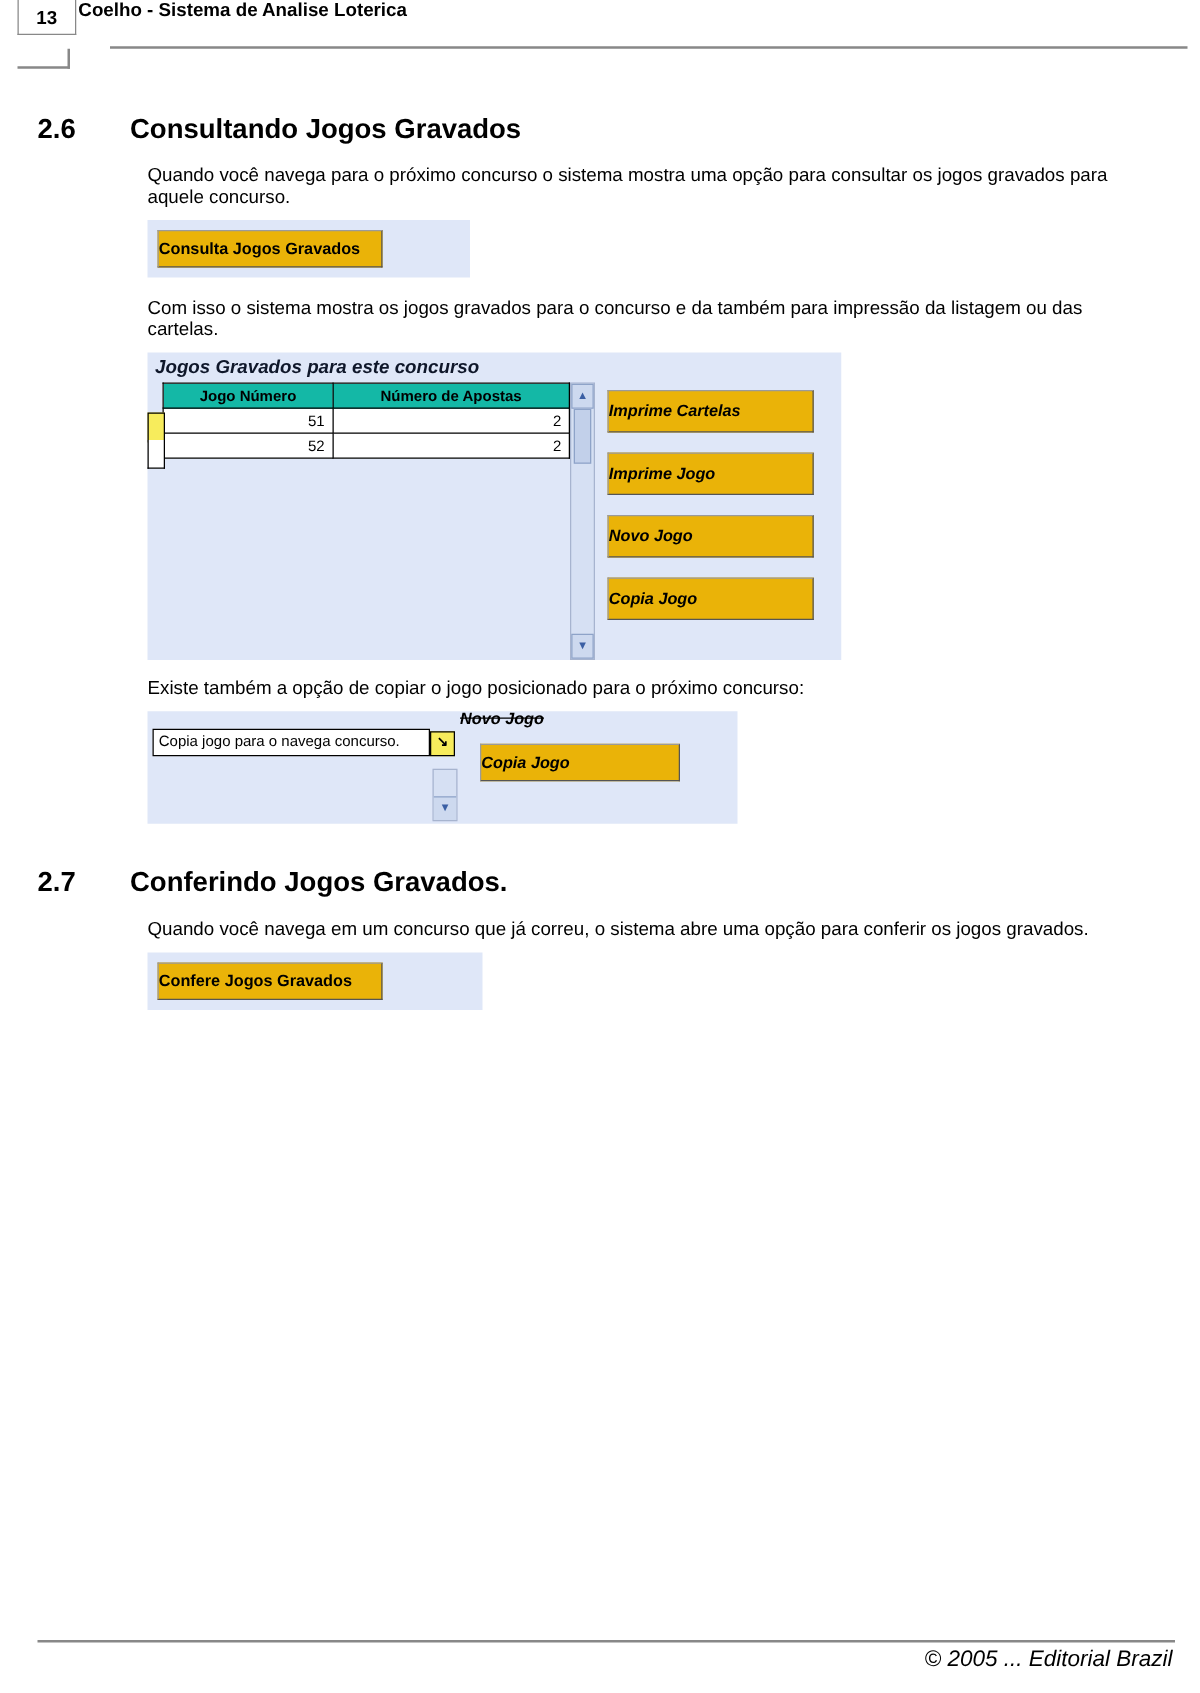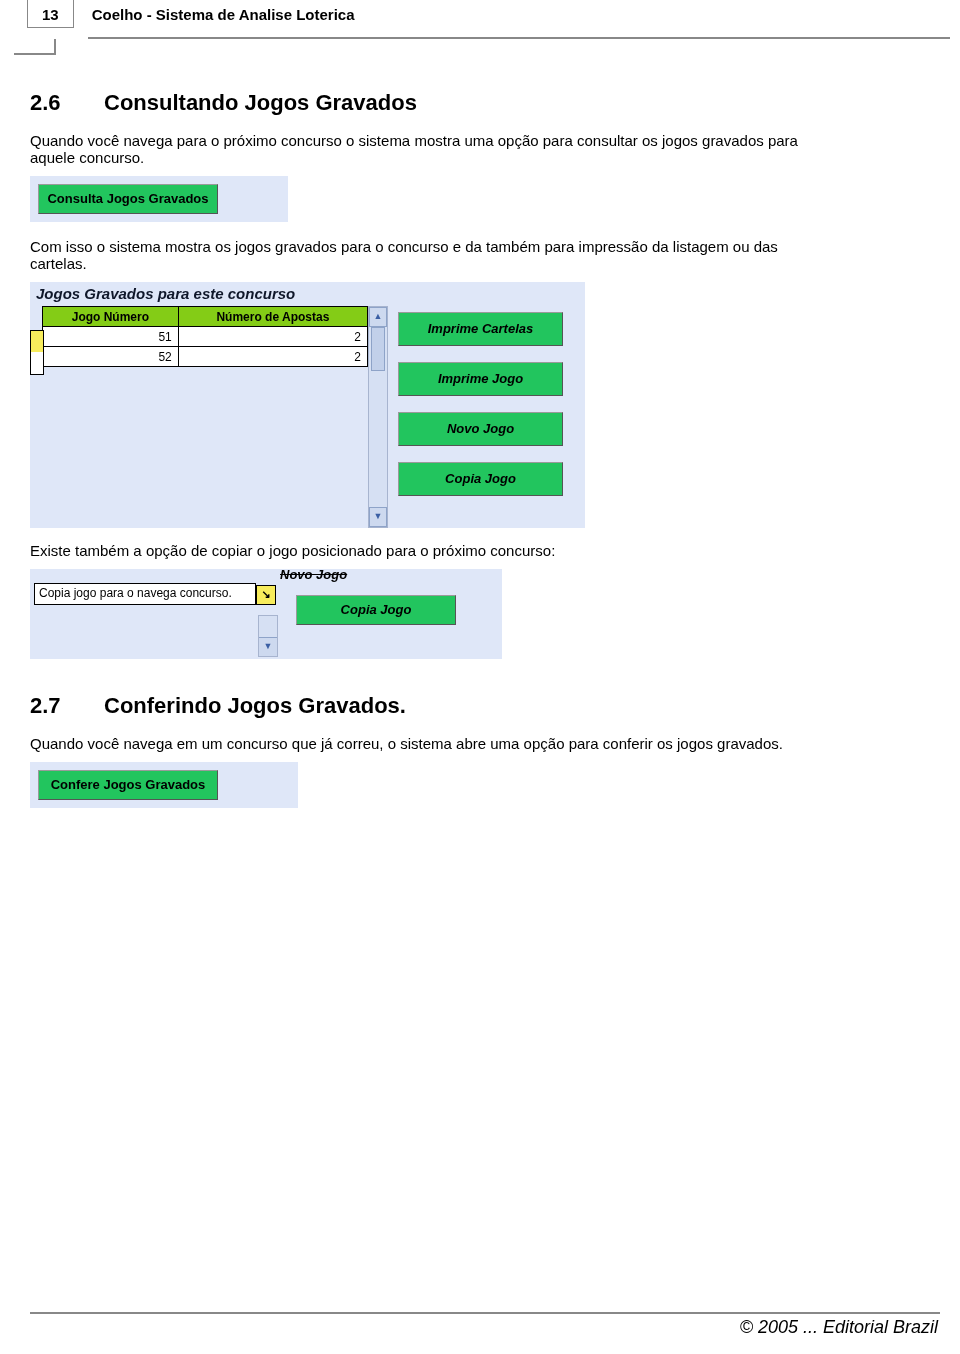--- a/index.html
+++ b/index.html
@@ -8,24 +8,22 @@
     height: 1354px;
     font-family: Arial, Helvetica, sans-serif;
     font-size: 15px;
     color: #000;
     background: #fff;
     position: relative;
     box-sizing: border-box;
   }
   .page-head {
     display: flex;
-    align-items: center;
-    gap: 18px;
+    gap: 2px;
     padding: 0 0 0 14px;
-    margin-left: 13px;
   }
   .page-num-box {
     border: 1px solid #888;
     border-top: none;
     padding: 6px 14px 4px 14px;
     font-weight: bold;
     font-size: 15px;
   }
   .doc-title {
     font-weight: bold;
@@ -59,42 +57,43 @@
   .sec-num {
     font-weight: bold;
     font-size: 22px;
     min-width: 48px;
   }
   .sec-title {
     font-weight: bold;
     font-size: 22px;
   }
   .body-block {
+    margin-left: 88px;
     margin-top: 16px;
   }
   .para {
     font-size: 15px;
     margin: 6px 0 10px 0;
     max-width: 800px;
   }
   
   .panel-blue {
     background: #dfe7f8;
     display: inline-block;
   }
   .win-btn {
-    background: #22c55e;
+    background: #eab308;
     border: 1px solid #9a9a9a;
     border-right-color: #555;
     border-bottom-color: #555;
     font-family: Verdana, Arial, sans-serif;
     font-weight: bold;
     font-style: italic;
     font-size: 13px;
-    text-align: center;
+    text-align: left;
     box-sizing: border-box;
   }
 
   
   .shot1.panel-blue { padding: 8px 70px 8px 8px; }
   .shot1 .win-btn { width: 180px; height: 30px; line-height: 28px; font-style: normal; font-weight: bold; }
 
   
   .shot2.panel-blue {
     display: block;
@@ -119,21 +118,21 @@
     background: #fff;
   }
   .tbl th, .tbl td {
     border: 1px solid #000;
     font-family: Verdana, Arial, sans-serif;
     font-size: 12px;
     padding: 2px 6px;
     height: 20px;
     box-sizing: border-box;
   }
-  .tbl th { font-weight: bold; background: #84cc16; }
+  .tbl th { font-weight: bold; background: #14b8a6; }
   .tbl td { text-align: right; }
   .rowhandle {
     position: absolute;
     left: 0;
     top: 24px;
     width: 12px;
     height: 22px;
     background: #f7ec5c;
     border: 1px solid #000;
   }

